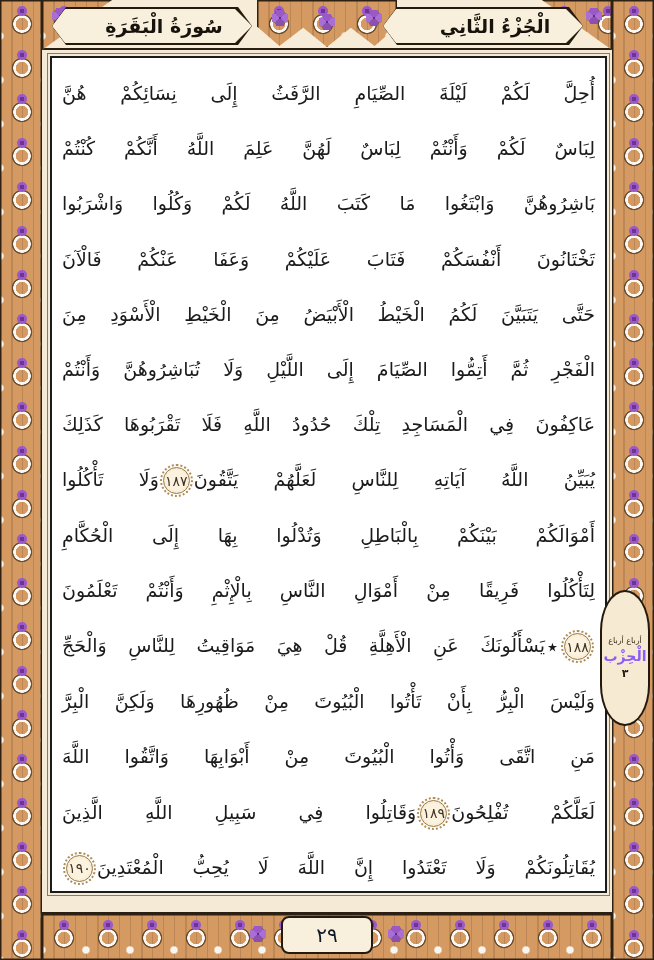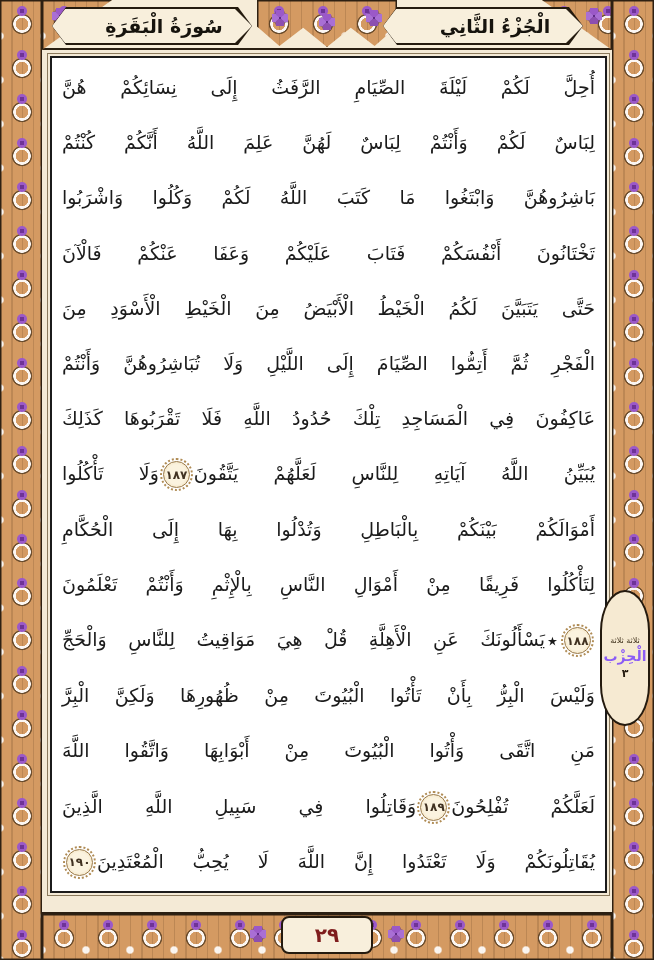--- a/index.html
+++ b/index.html
@@ -62,56 +62,56 @@
     display:flex;align-items:center;justify-content:center;padding-left:24px;
   }
   .cartouche-left{left:52px;}
   .cartouche-right{left:383px;}
   .cartouche .label{font-size:19px;font-weight:bold;color:#16130d;direction:rtl;}
   
   .text-box{
     position:absolute;left:50px;top:56px;width:557px;height:837px;z-index:2;
     background:#ffffff;border:2.5px solid #1b1b1b;box-sizing:border-box;
     outline:1px solid #8b7a5d;outline-offset:2px;
-    padding:2px 10px;
+    padding:8px 10px;
   }
   .quran-lines{direction:rtl;height:100%;}
   .qline{
     direction:rtl;text-align:justify;text-align-last:justify;
     line-height:55.2px;font-size:19px;color:#1b1b1b;
     white-space:nowrap;word-spacing:1.5px;
   }
   .aya-marker{
     display:inline-flex;align-items:center;justify-content:center;
     width:25px;height:25px;border-radius:50%;
     background:radial-gradient(circle,#fbf3df 55%,#ecd8ae 100%);
     border:1.5px solid #9a7a4a;
     outline:2px dotted #b08c55;outline-offset:1px;
-    font-size:12px;font-weight:bold;color:#41engl32;color:#413222;
+    font-size:14px;font-weight:normal;color:#41engl32;color:#413222;
     vertical-align:middle;margin:0 4px;line-height:normal;
   }
   .rub{font-size:20px;color:#1b1b1b;margin:0 2px;vertical-align:middle;}
   
   .hizb-medallion{
     position:absolute;left:600px;top:590px;width:50px;height:136px;z-index:4;
     background:#f6ead2;border:2px solid #241a0e;box-sizing:border-box;
     border-radius:50% / 30%;
     display:flex;flex-direction:column;align-items:center;justify-content:center;
     gap:3px;
   }
   .hizb-medallion .small{font-size:8px;color:#3a2c16;direction:rtl;}
   .hizb-medallion .big{font-size:14px;font-weight:bold;color:#8b5cf6;direction:rtl;}
   .hizb-medallion .num{font-size:11px;font-weight:bold;color:#241a0e;}
   
   .page-cartouche{
     position:absolute;left:281px;top:916px;width:92px;height:38px;z-index:4;
     background:#f8efdc;border:2px solid #241a0e;border-radius:8px;box-sizing:border-box;
     display:flex;align-items:center;justify-content:center;
   }
-  .page-cartouche .num{font-size:20px;font-weight:bold;color:#7f1d1d;}
+  .page-cartouche .num{font-size:20px;font-weight:normal;color:#0f172a;}
 </style>
 </head>
 <body>
 
 <div class="page">
 
   <div class="strip-left pattern"></div>
   <div class="strip-right pattern"></div>
   <div class="band-top"></div>
   <div class="band-bottom pattern"></div>
@@ -152,21 +152,21 @@
         <div class="qline"><span class="qtext">لِتَأْكُلُوا فَرِيقًا مِنْ أَمْوَالِ النَّاسِ بِالْإِثْمِ وَأَنْتُمْ تَعْلَمُونَ</span></div>
         <div class="qline"><span class="aya-marker">١٨٨</span><span class="rub">٭</span><span class="qtext">يَسْأَلُونَكَ عَنِ الْأَهِلَّةِ قُلْ هِيَ مَوَاقِيتُ لِلنَّاسِ وَالْحَجِّ</span></div>
         <div class="qline"><span class="qtext">وَلَيْسَ الْبِرُّ بِأَنْ تَأْتُوا الْبُيُوتَ مِنْ ظُهُورِهَا وَلَكِنَّ الْبِرَّ</span></div>
         <div class="qline"><span class="qtext">مَنِ اتَّقَى وَأْتُوا الْبُيُوتَ مِنْ أَبْوَابِهَا وَاتَّقُوا اللَّهَ</span></div>
         <div class="qline"><span class="qtext">لَعَلَّكُمْ تُفْلِحُونَ</span><span class="aya-marker">١٨٩</span><span class="qtext">وَقَاتِلُوا فِي سَبِيلِ اللَّهِ الَّذِينَ</span></div>
         <div class="qline"><span class="qtext">يُقَاتِلُونَكُمْ وَلَا تَعْتَدُوا إِنَّ اللَّهَ لَا يُحِبُّ الْمُعْتَدِينَ</span><span class="aya-marker">١٩٠</span></div>
       </div>
   </div>
 
   <div class="hizb-medallion">
-    <span class="small">ثلاثة ثلاثة</span>
+    <span class="small">أرباع أرباع</span>
     <span class="big">الْحِزْب</span>
     <span class="num">٣</span>
   </div>
 
   <div class="page-cartouche">
     <span class="num">٢٩</span>
   </div>
 
 </div>
 

